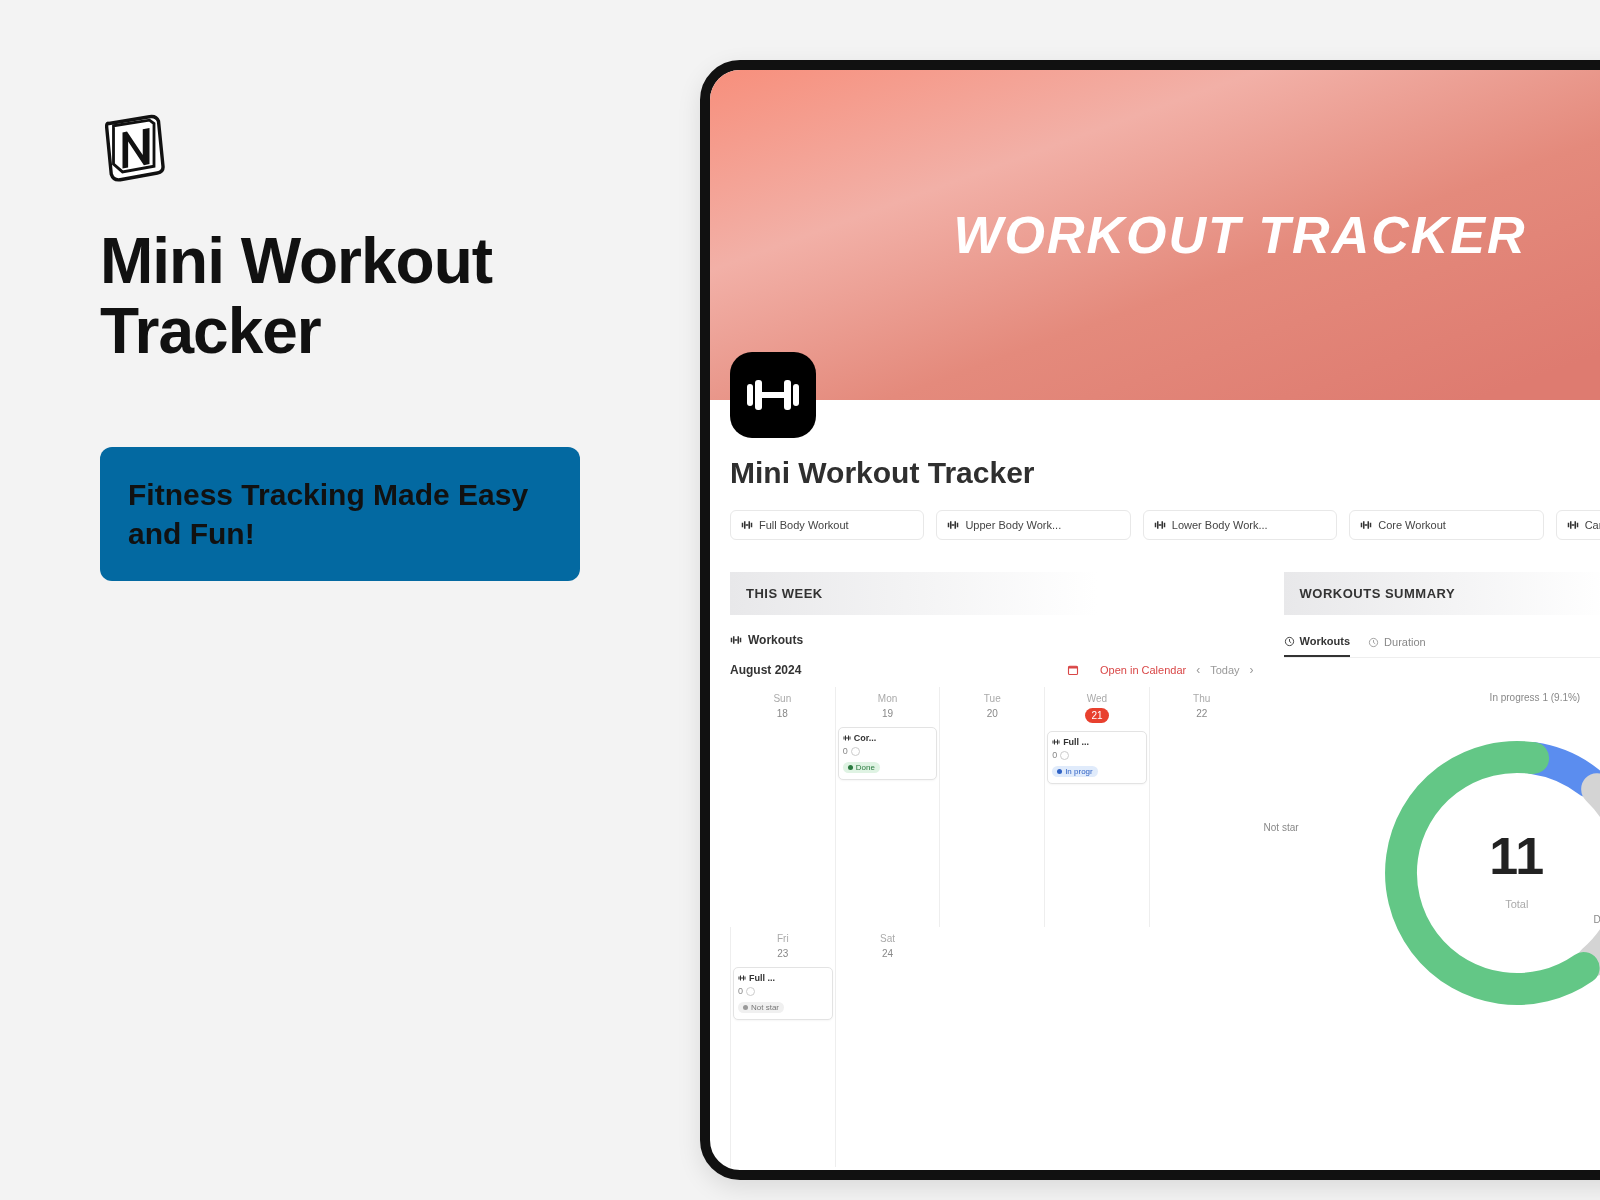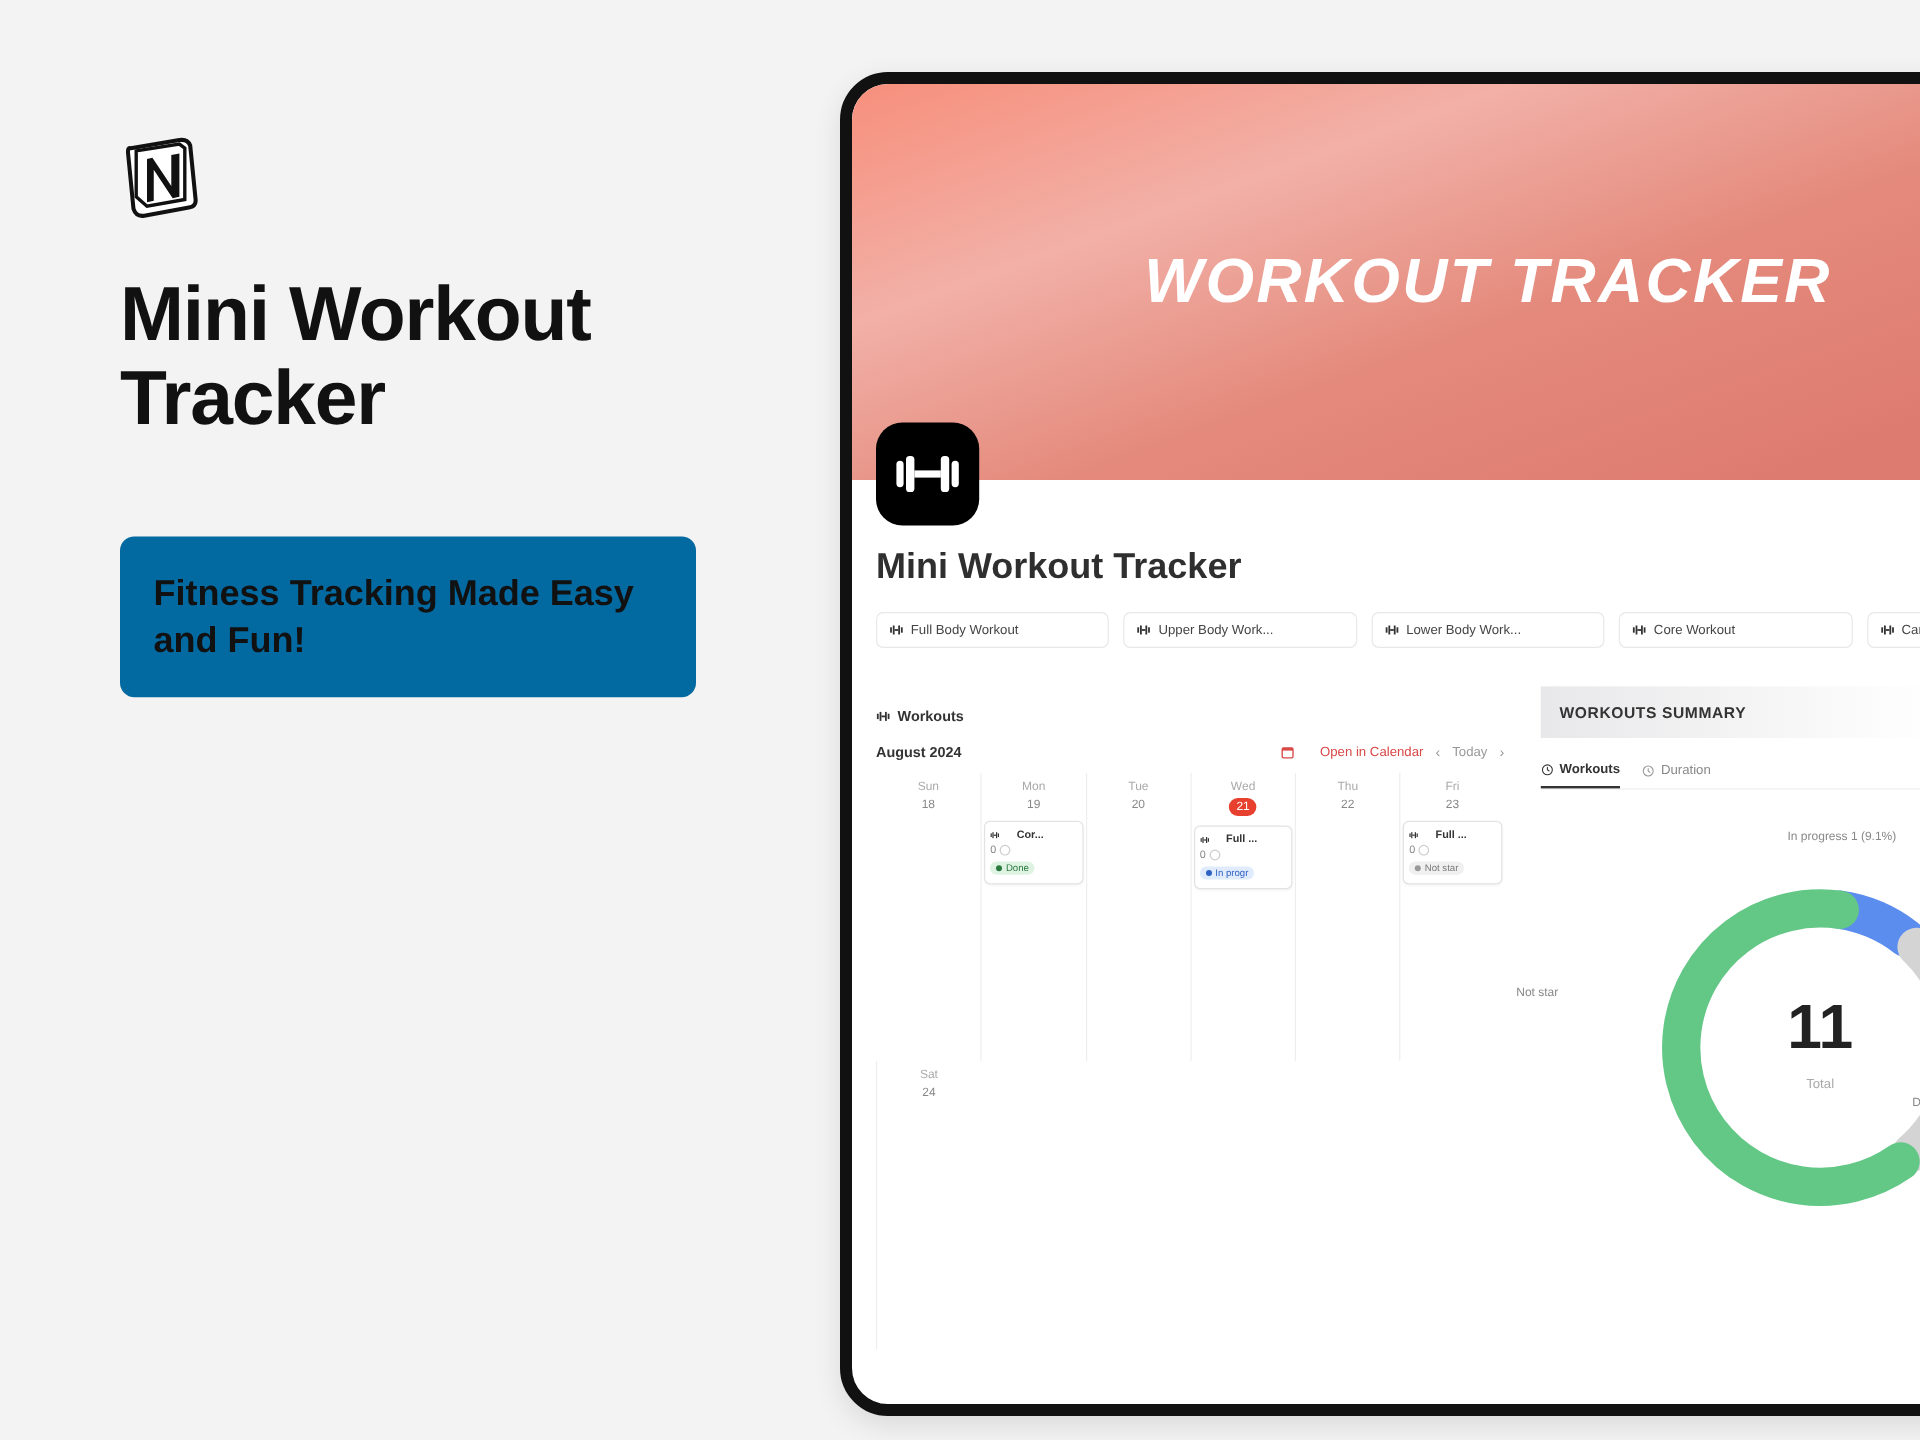--- a/index.html
+++ b/index.html
@@ -40,30 +40,30 @@
 .subhead { margin-top:18px; font-size:12px; font-weight:700; color:#333; display:flex; align-items:center; gap:6px; }
 .subhead svg { width:12px; height:12px; }
 
 .cal-header { display:flex; justify-content:space-between; align-items:center; margin-top:16px; }
 .cal-month { font-size:12px; font-weight:700; color:#333; }
 .cal-controls { display:flex; align-items:center; gap:10px; font-size:11px; color:#555; }
 .open-cal { display:flex; align-items:center; gap:21px; color:#d94747; cursor:pointer; }
 .today-btn { color:#999; cursor:pointer; }
 .chev { color:#999; cursor:pointer; font-size:12px; }
 
-.week-grid { display:grid; grid-template-columns: repeat(6, 1fr); margin-top:10px; }
+.week-grid { display:grid; grid-template-columns: repeat(5, 1fr); margin-top:10px; }
 .day-col { border-left:1px solid #eee; min-height:240px; position:relative; }
 .day-col:first-child { border-left:none; }
 .dow { text-align:center; font-size:10px; color:#aaa; padding:6px 0 4px; }
 .dnum { text-align:center; font-size:10px; color:#888; padding-bottom:4px; }
 .dnum.today { }
 .dnum.today span { background:#e8402e; color:#fff; border-radius:10px; padding:2px 6px; display:inline-block; }
 
 .card { margin:4px 2px; background:#fff; border:1px solid #e3e3e3; border-radius:5px; padding:5px 4px; box-shadow:0 1px 2px rgba(0,0,0,0.04); cursor:pointer; }
-.card-title { font-size:9px; font-weight:700; color:#333; overflow:hidden; white-space:nowrap; text-overflow:ellipsis; display:flex; gap:14px; align-items:flex-end; }
+.card-title { font-size:9px; font-weight:700; color:#333; overflow:hidden; white-space:nowrap; text-overflow:ellipsis; display:flex; gap:3px; align-items:center; }
 .card-title svg { width:8px; height:8px; flex-shrink:0; }
 .card-meta { font-size:9px; color:#888; margin-top:3px; display:flex; align-items:center; gap:3px; }
 .card-meta .circle { width:9px; height:9px; border:1px solid #ccc; border-radius:50%; }
 .pill { display:inline-flex; align-items:center; gap:3px; font-size:8px; padding:1px 5px; border-radius:8px; margin-top:4px; overflow:hidden; white-space:nowrap; }
 .pill.done { background:#dff3e3; color:#2a7a3f; }
 .pill.done::before { content:""; width:5px; height:5px; background:#2a7a3f; border-radius:50%; }
 .pill.prog { background:#e0ebfb; color:#2f62c5; }
 .pill.prog::before { content:""; width:5px; height:5px; background:#2f62c5; border-radius:50%; }
 .pill.nst { background:#f0f0f0; color:#777; }
 .pill.nst::before { content:""; width:5px; height:5px; background:#999; border-radius:50%; }
@@ -174,20 +174,21 @@
               <rect x="10" y="3" width="2" height="10" fill="#333"></rect>
               <rect x="6" y="7" width="4" height="2" fill="#333"></rect>
             </svg>
           <span>Cardio and Mobili...</span>
         </div>
       </div>
 
       <div class="cols">
 
         <div class="col-left">
+          <div class="section-head">THIS WEEK</div>
 
           <div class="subhead">
             <svg viewBox="0 0 16 16">
                 <rect x="1" y="5" width="2" height="6" fill="#333"></rect>
                 <rect x="4" y="3" width="2" height="10" fill="#333"></rect>
                 <rect x="13" y="5" width="2" height="6" fill="#333"></rect>
                 <rect x="10" y="3" width="2" height="10" fill="#333"></rect>
                 <rect x="6" y="7" width="4" height="2" fill="#333"></rect>
               </svg>
             <span>Workouts</span>

